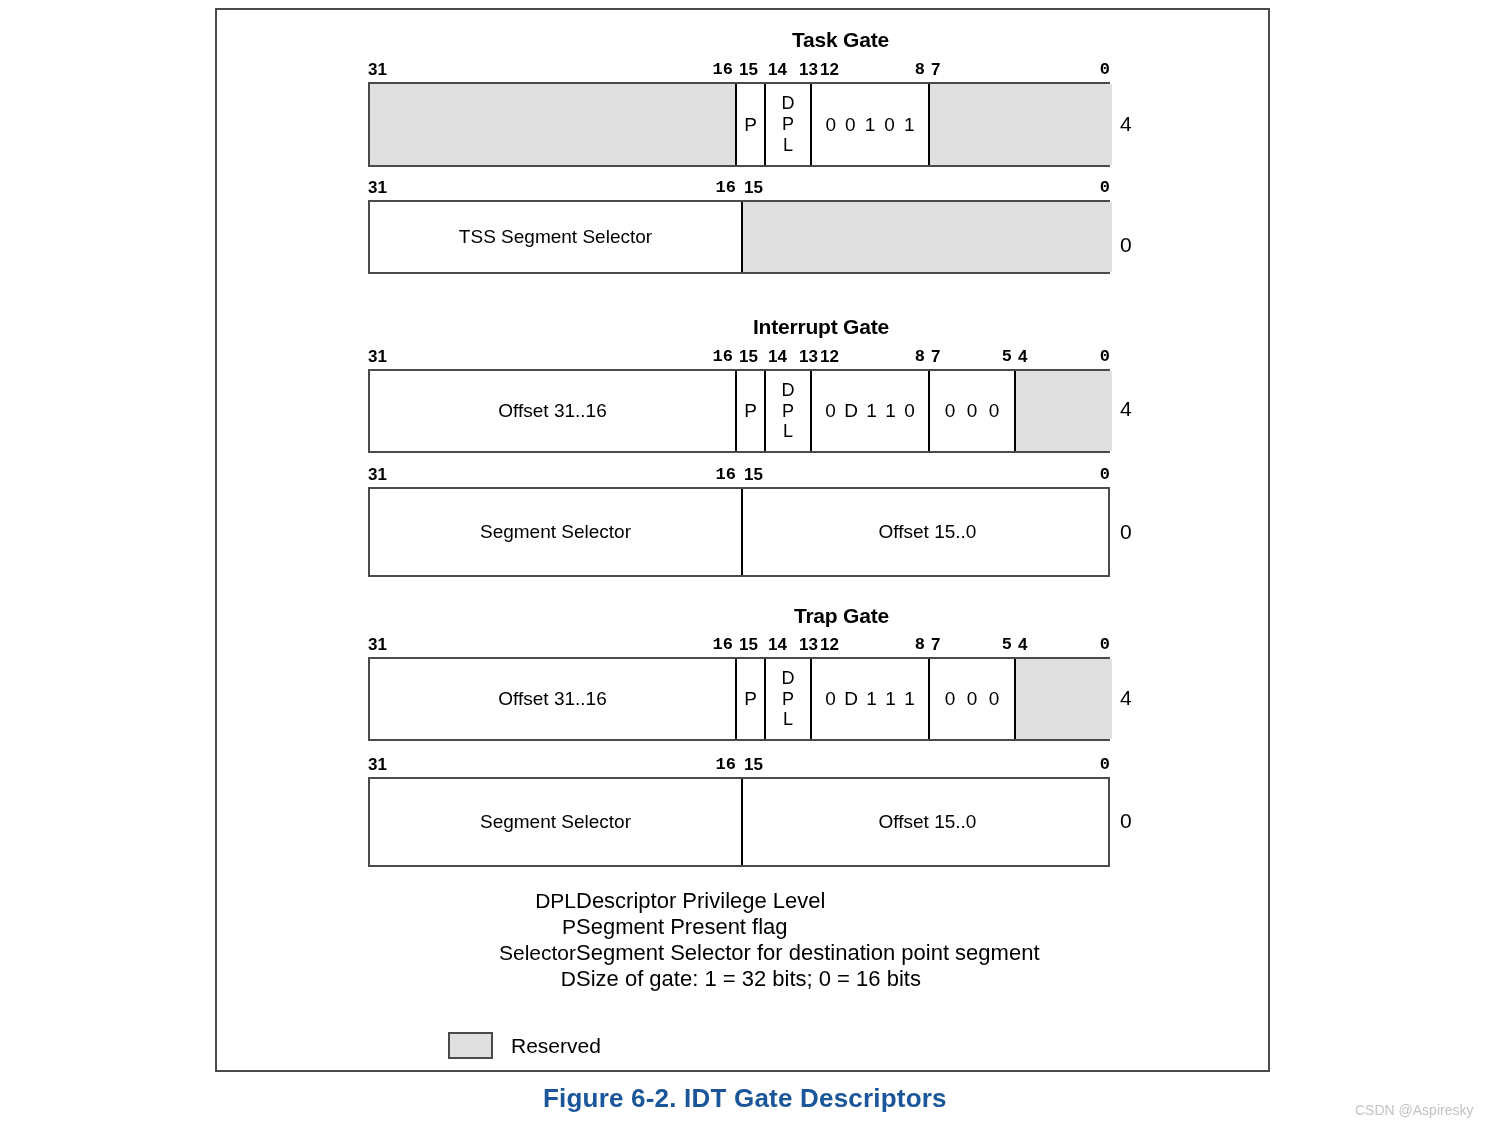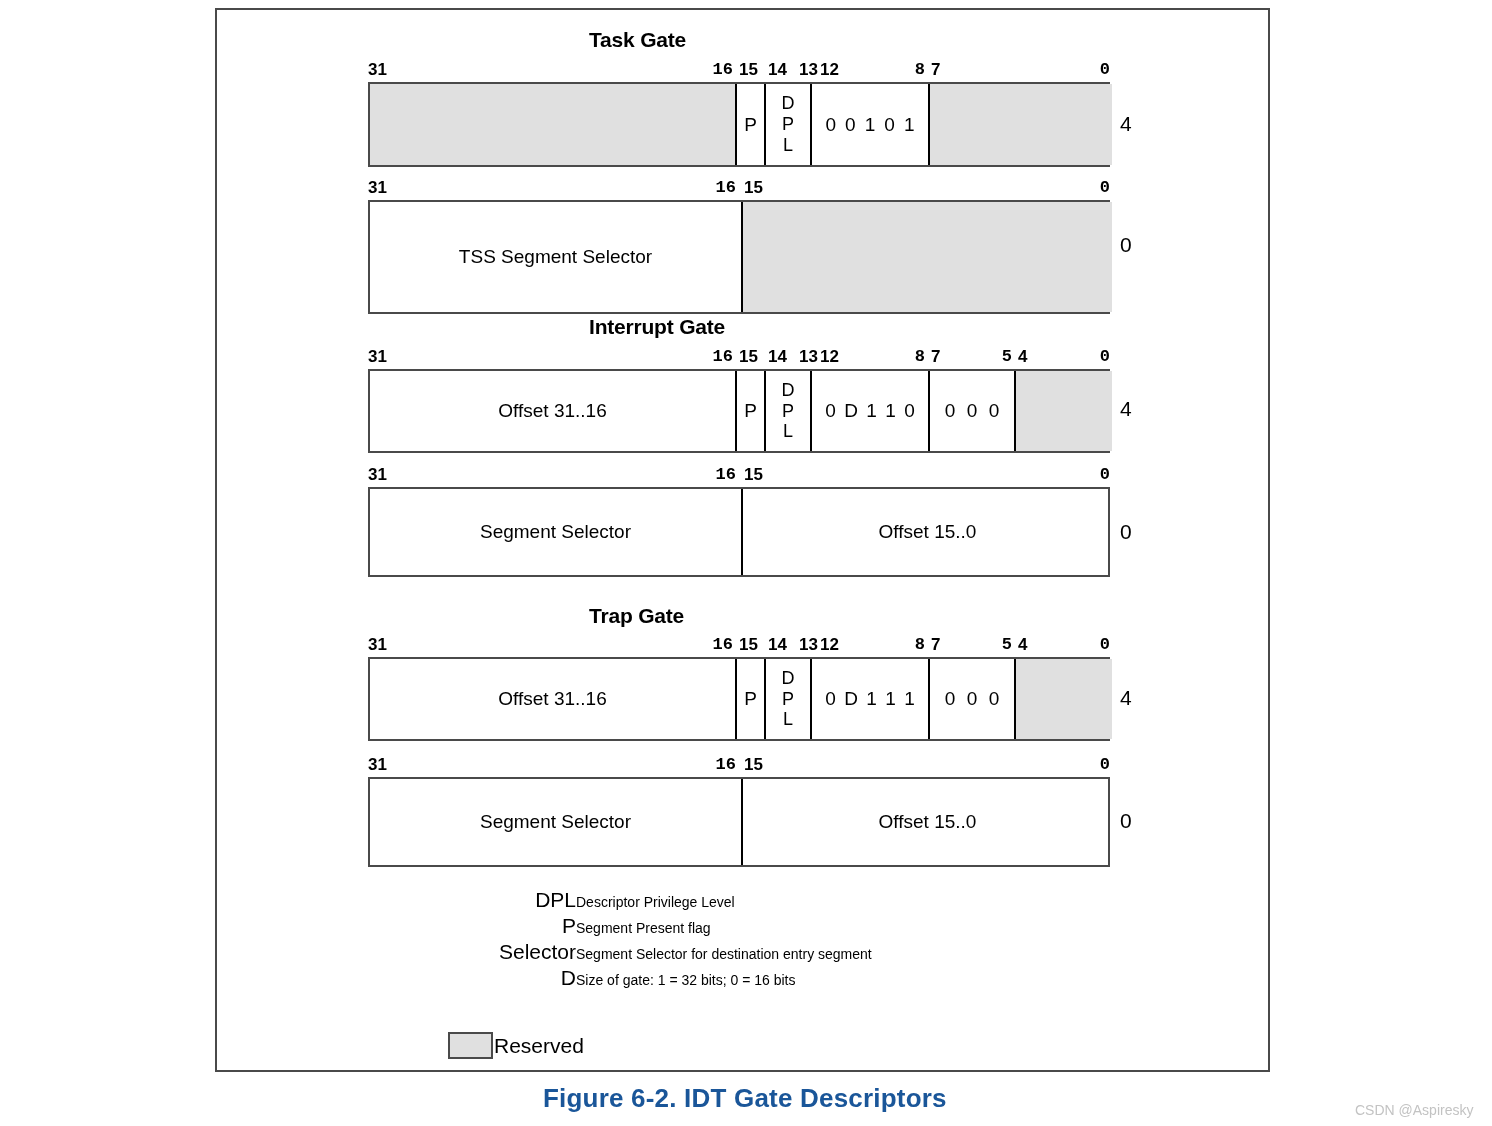--- a/index.html
+++ b/index.html
@@ -26,21 +26,21 @@
     border: 2px solid #4a4a4a;
     box-sizing: border-box;
     background: #ffffff;
   }
 
   
   .gate-title {
     position: absolute;
     font-size: 21px;
     font-weight: bold;
-    text-align: left;
+    text-align: right;
     width: 300px;
     letter-spacing: -0.2px;
   }
 
   
   .bit-ruler {
     position: absolute;
     height: 20px;
   }
   .bit-ruler .tick {
@@ -114,39 +114,39 @@
     flex-direction: row;
     height: 26px;
     align-items: baseline;
   }
   .legend-term {
     width: 128px;
     font-size: 21px;
     flex: 0 0 128px;
     text-align: right;
   }
-  .legend-def { font-size: 14px; white-space: nowrap; }
+  .legend-def { font-size: 22px; white-space: nowrap; }
 
   #reserved-key {
     position: absolute;
     left: 448px;
     top: 1032px;
     display: flex;
     flex-direction: row;
     align-items: center;
   }
   #reserved-swatch {
     width: 45px;
     height: 27px;
     background: #e0e0e0;
     border: 2px solid #4a4a4a;
     box-sizing: border-box;
   }
   #reserved-label {
-    margin-left: 1px;
+    margin-left: 18px;
     font-size: 21px;
   }
 
   
   #caption {
     position: absolute;
     left: 543px;
     top: 1083px;
     font-size: 26px;
     font-weight: bold;
@@ -202,21 +202,21 @@
       </div>
       <div class="cell reserved sep-l" style="flex: 0 0 184px; width: 184px; background: rgb(224, 224, 224);"></div>
     </div>
     <div class="row-offset" style="top: 113px;">4</div>
     <div class="bit-ruler" style="left: 368px; top: 178px; width: 742px;">
       <span class="tick" style="left: 0px;">31</span>
       <span class="tick r" style="left: 368px;">16</span>
       <span class="tick" style="left: 376px;">15</span>
       <span class="tick r" style="left: 742px;">0</span>
     </div>
-    <div class="reg-row" style="top: 200px; height: 114px;">
+    <div class="reg-row" style="top: 200px; height: 74px;">
       <div class="cell" style="flex: 0 0 371px; width: 371px;">
         <span class="fieldname">TSS Segment Selector</span>
       </div>
       <div class="cell reserved sep-l" style="flex: 0 0 371px; width: 371px; background: rgb(224, 224, 224);"></div>
     </div>
     <div class="row-offset" style="top: 234px;">0</div>
     <div class="gate-title" style="left: 589px; top: 315px;">Interrupt Gate</div>
     <div class="bit-ruler" style="left: 368px; top: 347px; width: 742px;">
       <span class="tick" style="left: 0px;">31</span>
       <span class="tick r" style="left: 365px;">16</span>
@@ -346,21 +346,21 @@
     <div class="legend-line">
       <div class="legend-term">DPL</div>
       <div class="legend-def">Descriptor Privilege Level</div>
     </div>
     <div class="legend-line">
       <div class="legend-term">P</div>
       <div class="legend-def">Segment Present flag</div>
     </div>
     <div class="legend-line">
       <div class="legend-term">Selector</div>
-      <div class="legend-def">Segment Selector for destination entry segment</div>
+      <div class="legend-def">Segment Selector for destination point segment</div>
     </div>
     <div class="legend-line">
       <div class="legend-term">D</div>
       <div class="legend-def">Size of gate: 1 = 32 bits; 0 = 16 bits</div>
     </div>
   </div>
 
 <div id="reserved-key">
   <div id="reserved-swatch" style="background: rgb(224, 224, 224);"></div>
   <div id="reserved-label">Reserved</div>

